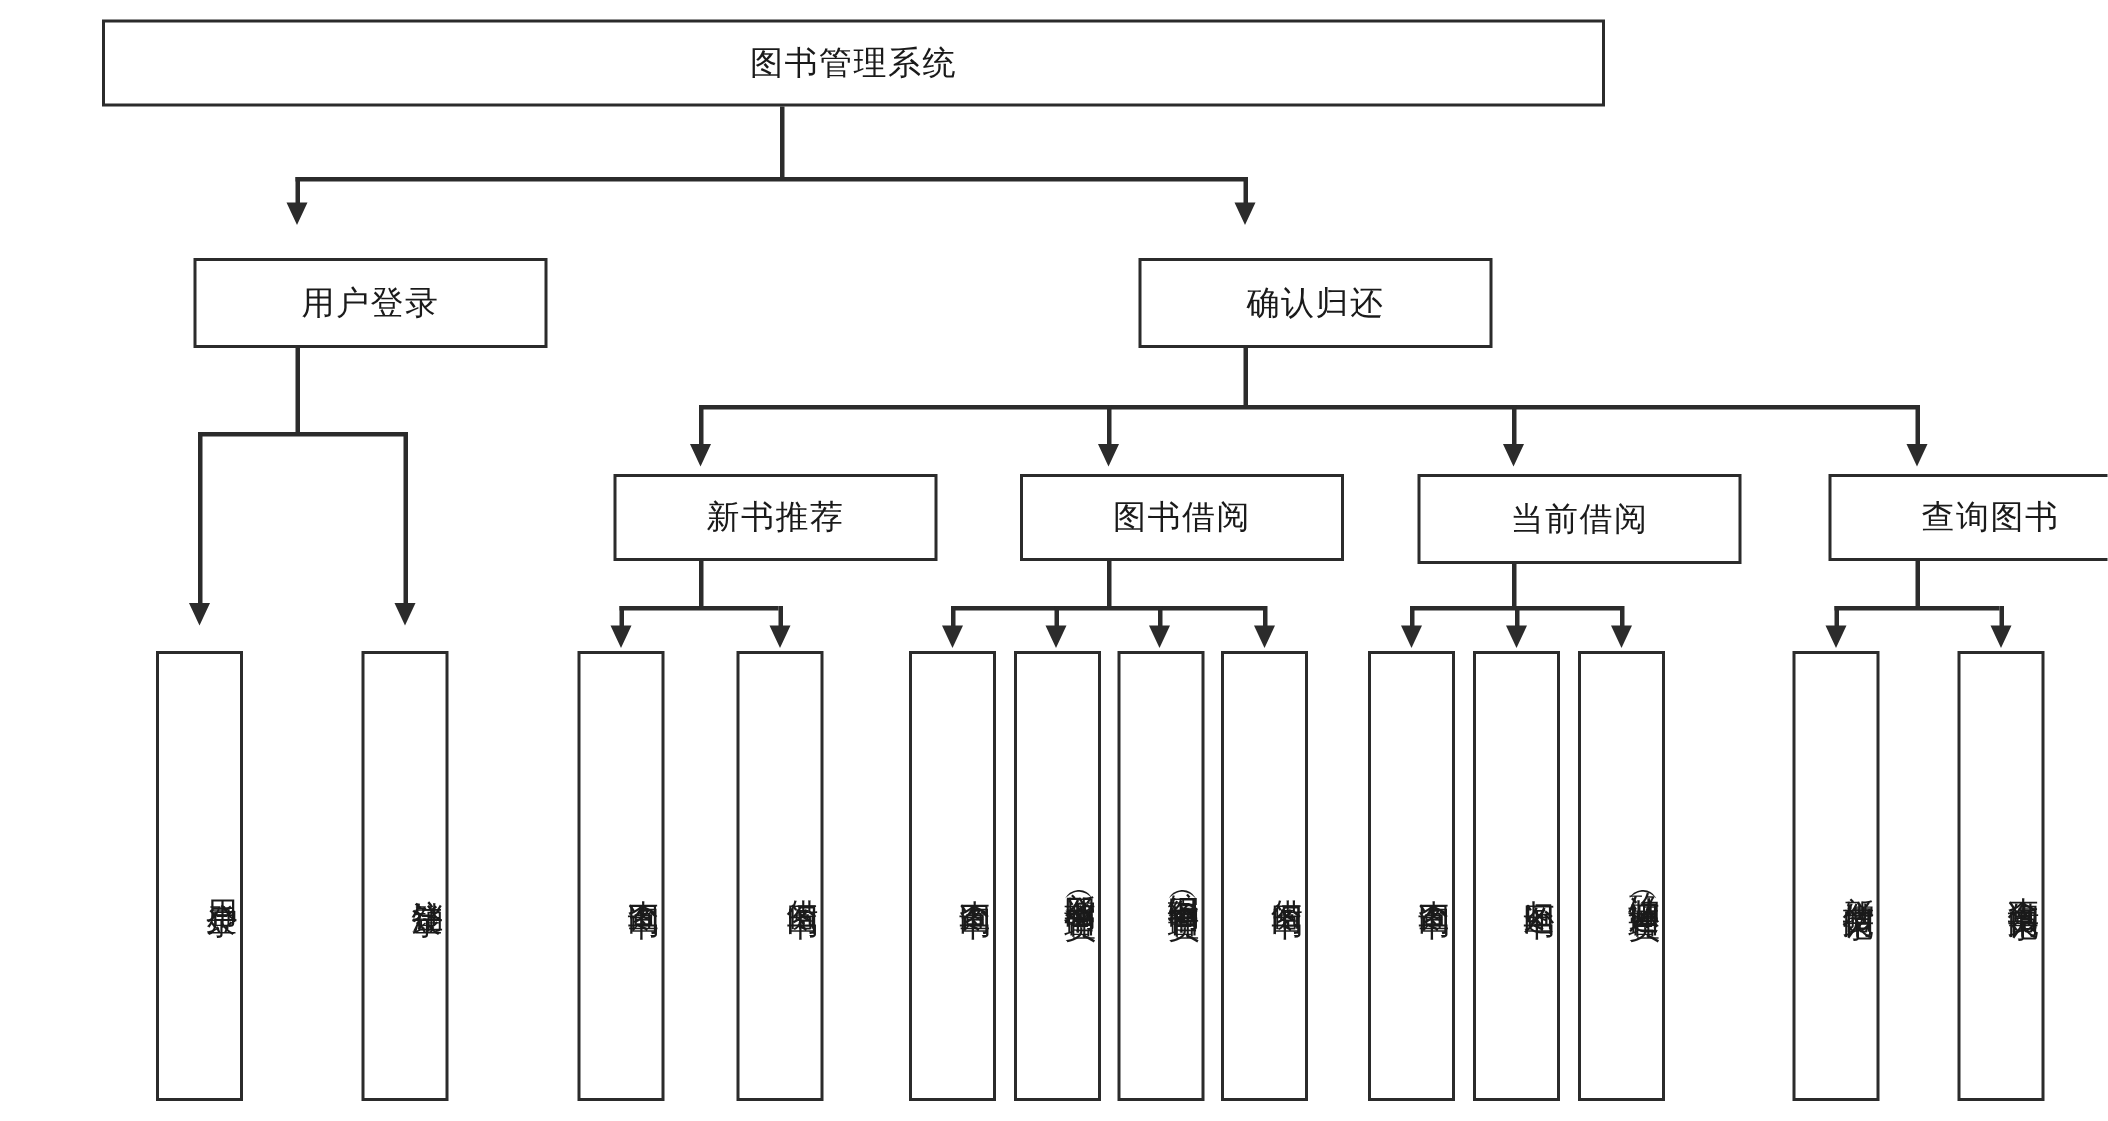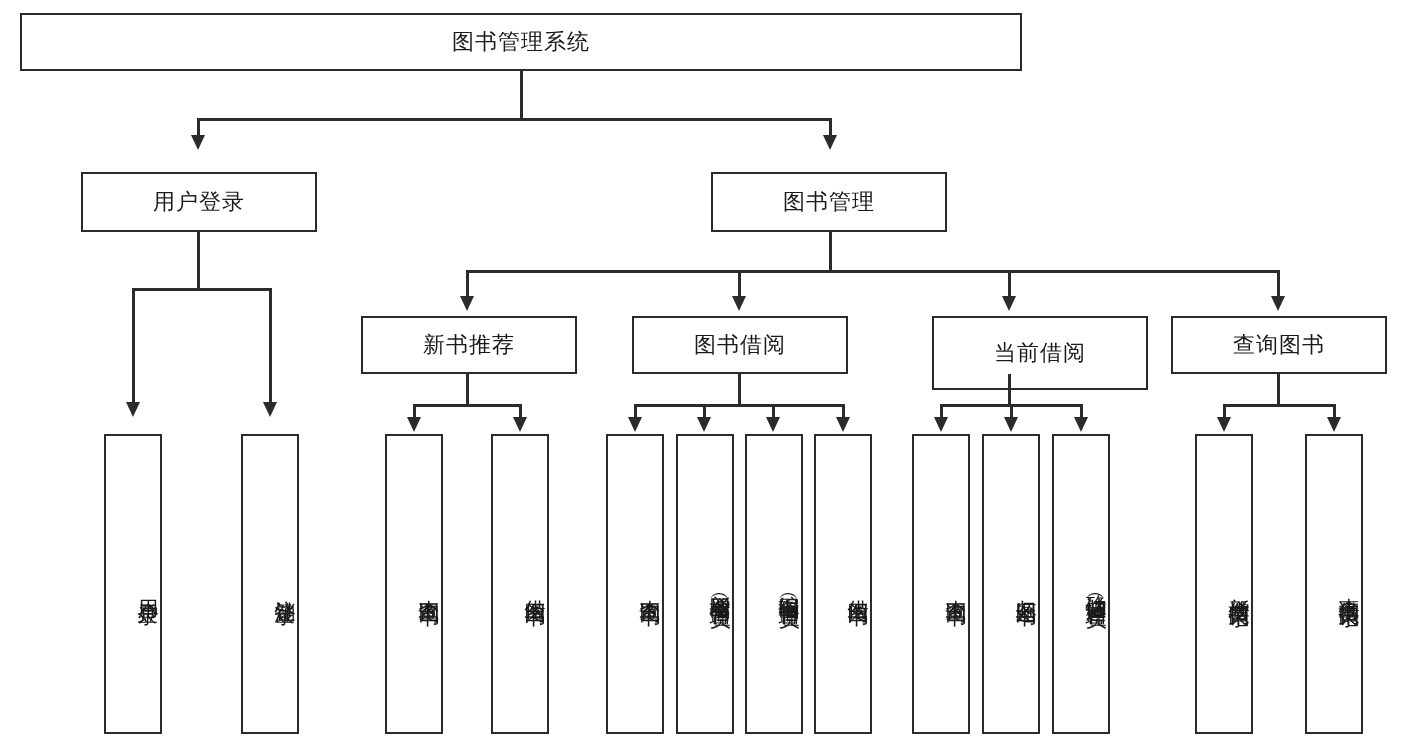--- a/index.html
+++ b/index.html
@@ -18,20 +18,21 @@
     border:2.5px solid #2b2b2b;
     background:#ffffff;
     display:flex;
     align-items:center;
     justify-content:center;
     color:#1a1a1a;
   }
   .node.h{            
     font-size:22px;
     letter-spacing:1px;
+    margin-left:48px;
   }
   .node.root{font-size:22px;}
   .node.v{            
     writing-mode:vertical-rl;
     text-orientation:upright;
     font-size:21px;
     line-height:1.18;
     letter-spacing:2px;
     padding-top:6px;
     align-items:flex-start;
@@ -72,21 +73,21 @@
 
   <div class="ln h" style="left:197px;top:118px;width:634px;"></div>
 
   <div class="ln v" style="left:197px;top:118px;height:18px;"></div>
   <div class="arw" style="left:191px;top:135px;"></div>
   <div class="ln v" style="left:829px;top:118px;height:18px;"></div>
   <div class="arw" style="left:823px;top:135px;"></div>
 
   <div class="node h" style="left:81px;top:172px;width:236px;height:60px;">用户登录</div>
 
-  <div class="node h" style="left:711px;top:172px;width:236px;height:60px;">图书管理</div>
+  <div class="node h" style="left:711px;top:172px;width:236px;height:60px;">确认归还</div>
 
   <div class="ln v" style="left:197px;top:232px;height:57px;"></div>
   <div class="ln h" style="left:132px;top:288px;width:138px;"></div>
   <div class="ln v" style="left:132px;top:288px;height:115px;"></div>
   <div class="arw" style="left:126px;top:402px;"></div>
   <div class="ln v" style="left:269px;top:288px;height:115px;"></div>
   <div class="arw" style="left:263px;top:402px;"></div>
 
   <div class="ln v" style="left:829px;top:232px;height:39px;"></div>
   <div class="ln h" style="left:466px;top:270px;width:814px;"></div>
@@ -98,21 +99,21 @@
   <div class="arw" style="left:732px;top:296px;"></div>
 
   <div class="ln v" style="left:1008px;top:270px;height:27px;"></div>
   <div class="arw" style="left:1002px;top:296px;"></div>
 
   <div class="ln v" style="left:1277px;top:270px;height:27px;"></div>
   <div class="arw" style="left:1271px;top:296px;"></div>
 
   <div class="node h" style="left:361px;top:316px;width:216px;height:58px;">新书推荐</div>
   <div class="node h" style="left:632px;top:316px;width:216px;height:58px;">图书借阅</div>
-  <div class="node h" style="left:932px;top:316px;width:216px;height:74px;text-align:right;">当前借阅</div>
+  <div class="node h" style="left:897px;top:316px;width:216px;height:60px;text-align:right;">当前借阅</div>
   <div class="node h" style="left:1171px;top:316px;width:216px;height:58px;">查询图书</div>
 
   <div class="ln v" style="left:466px;top:374px;height:31px;"></div>
   <div class="ln h" style="left:413px;top:404px;width:106px;"></div>
   <div class="ln v" style="left:413px;top:404px;height:14px;"></div>
   <div class="arw" style="left:407px;top:417px;"></div>
   <div class="ln v" style="left:519px;top:404px;height:14px;"></div>
   <div class="arw" style="left:513px;top:417px;"></div>
 
   <div class="ln v" style="left:738px;top:374px;height:31px;"></div>

